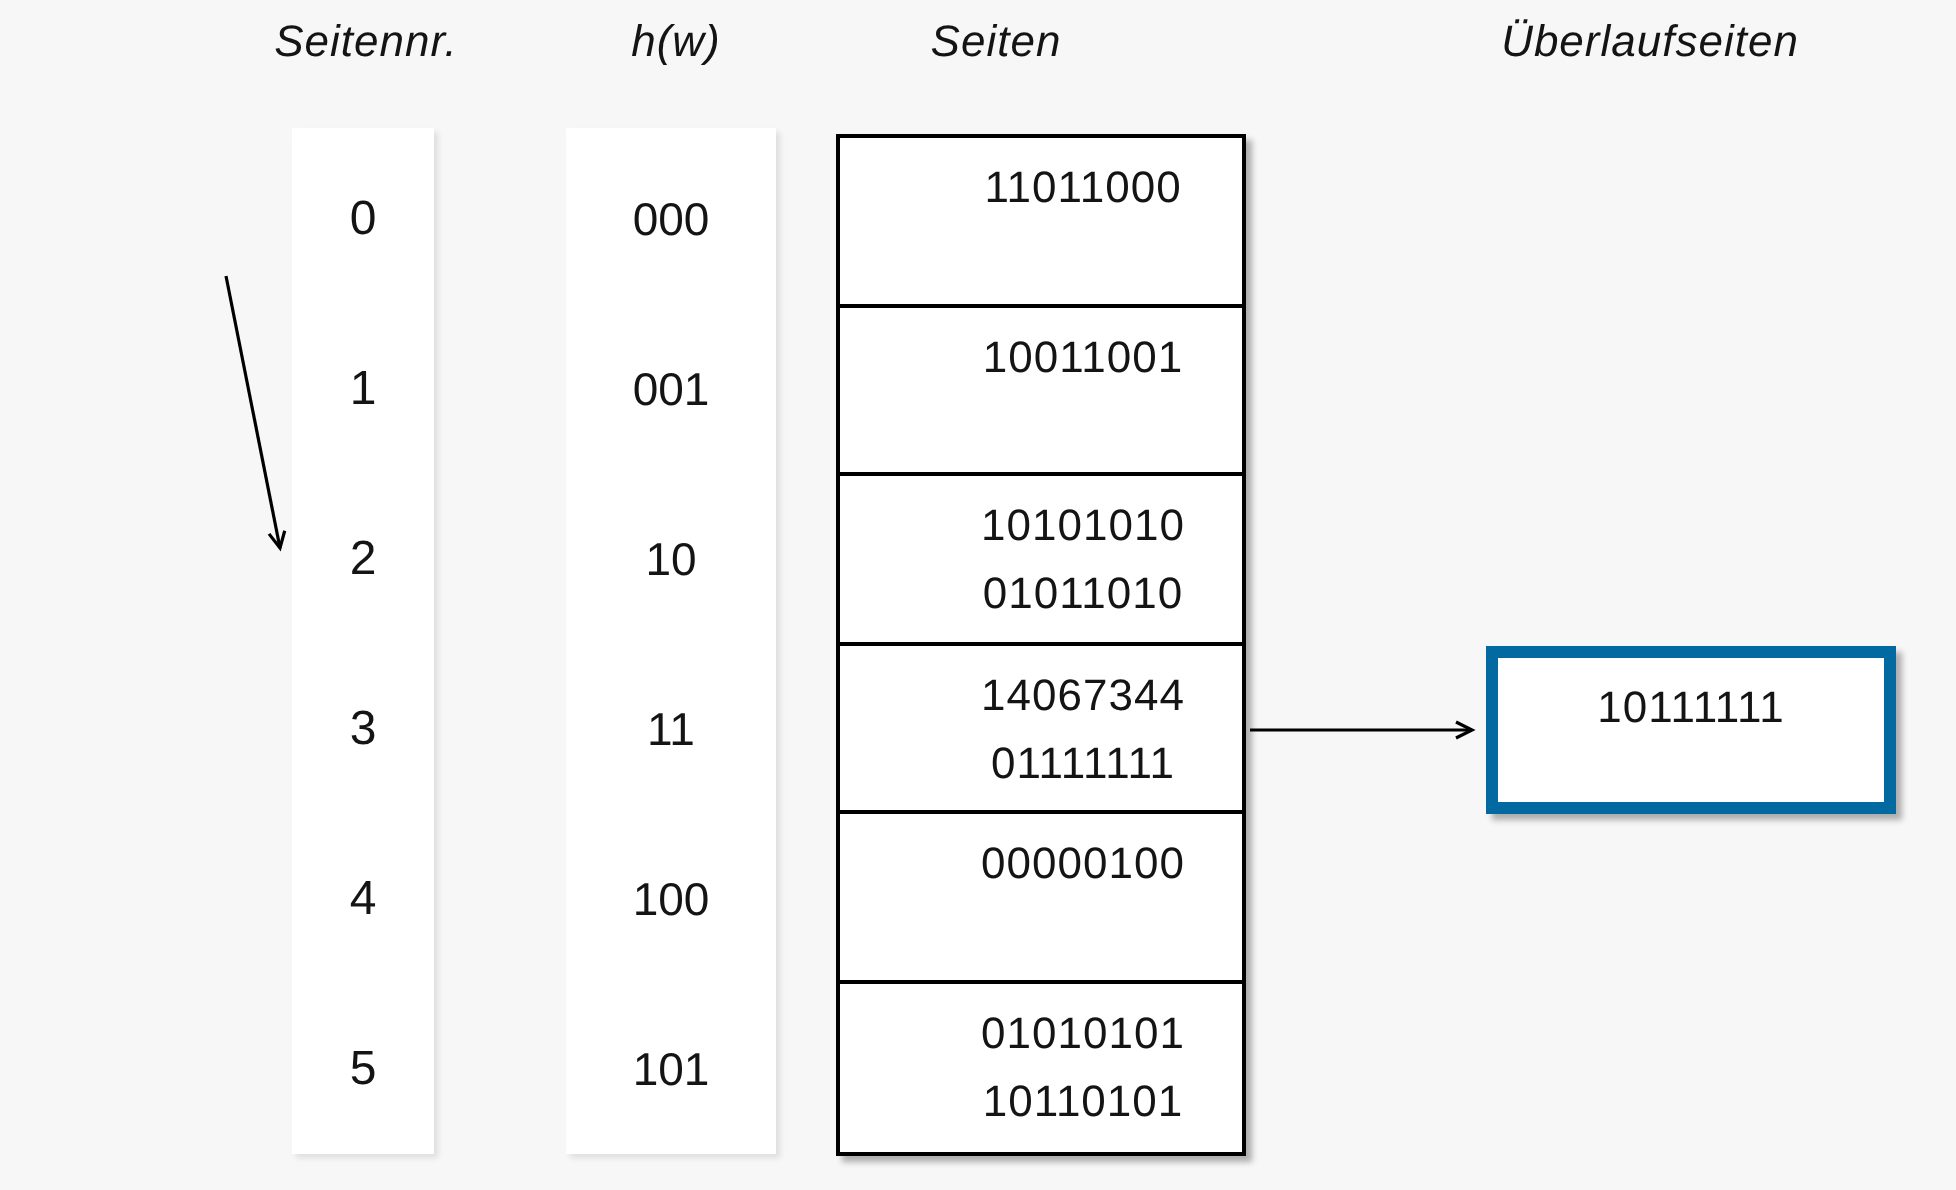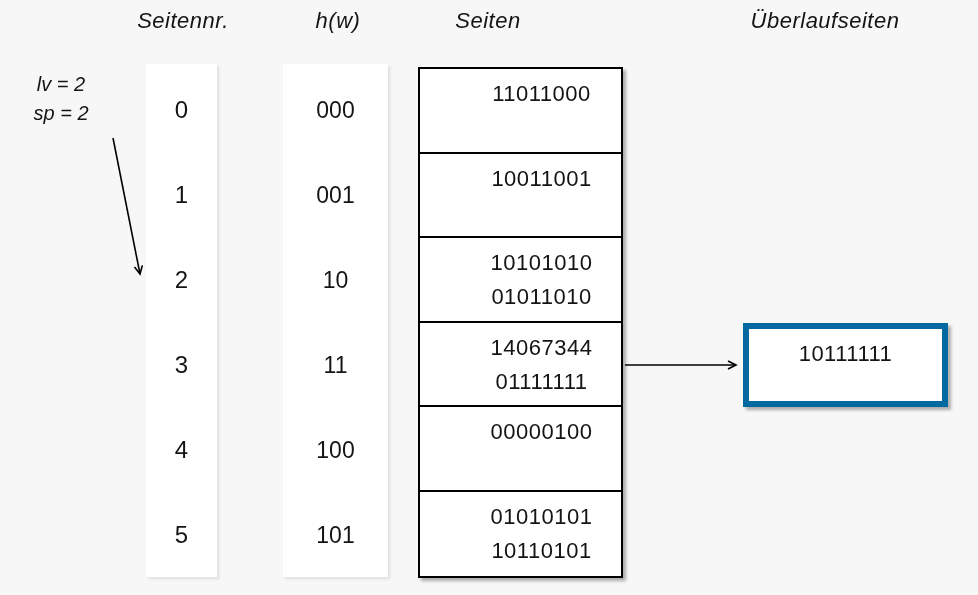--- a/index.html
+++ b/index.html
@@ -17,21 +17,21 @@
   .hdr{
     position:absolute;top:8px;
     transform:translateX(-50%);
     font-style:italic;
     font-size:22px;
     letter-spacing:0.5px;
     white-space:nowrap;
   }
   .hdr-seitennr{left:183px;}
   .hdr-hw{left:338px;}
-  .hdr-seiten{left:488px;text-align:center;}
+  .hdr-seiten{left:498px;text-align:center;}
   .hdr-ueberlauf{left:825px;}
 
   
   .annotation{
     position:absolute;left:20px;top:70px;width:82px;
     font-style:italic;font-size:20px;line-height:29px;
     text-align:center;white-space:nowrap;
   }
 
   
@@ -106,24 +106,20 @@
     </defs>
     <line x1="113" y1="138" x2="140" y2="274" stroke="#000" stroke-width="1.6" marker-end="url(#arrowhead)"></line>
     <line x1="625" y1="365" x2="736" y2="365" stroke="#000" stroke-width="1.6" marker-end="url(#arrowhead)"></line>
   </svg>
 
   <div class="hdr hdr-seitennr">Seitennr.</div>
   <div class="hdr hdr-hw">h(w)</div>
   <div class="hdr hdr-seiten">Seiten</div>
   <div class="hdr hdr-ueberlauf">Überlaufseiten</div>
 
-  <div class="annotation">
-    <div>lv = 2</div>
-    <div>sp = 2</div>
-  </div>
 
   <div class="strip strip-nr">
     <div class="strip-label rc0">0</div>
     <div class="strip-label rc1">1</div>
     <div class="strip-label rc2">2</div>
     <div class="strip-label rc3">3</div>
     <div class="strip-label rc4">4</div>
     <div class="strip-label rc5">5</div>
   </div>
 

